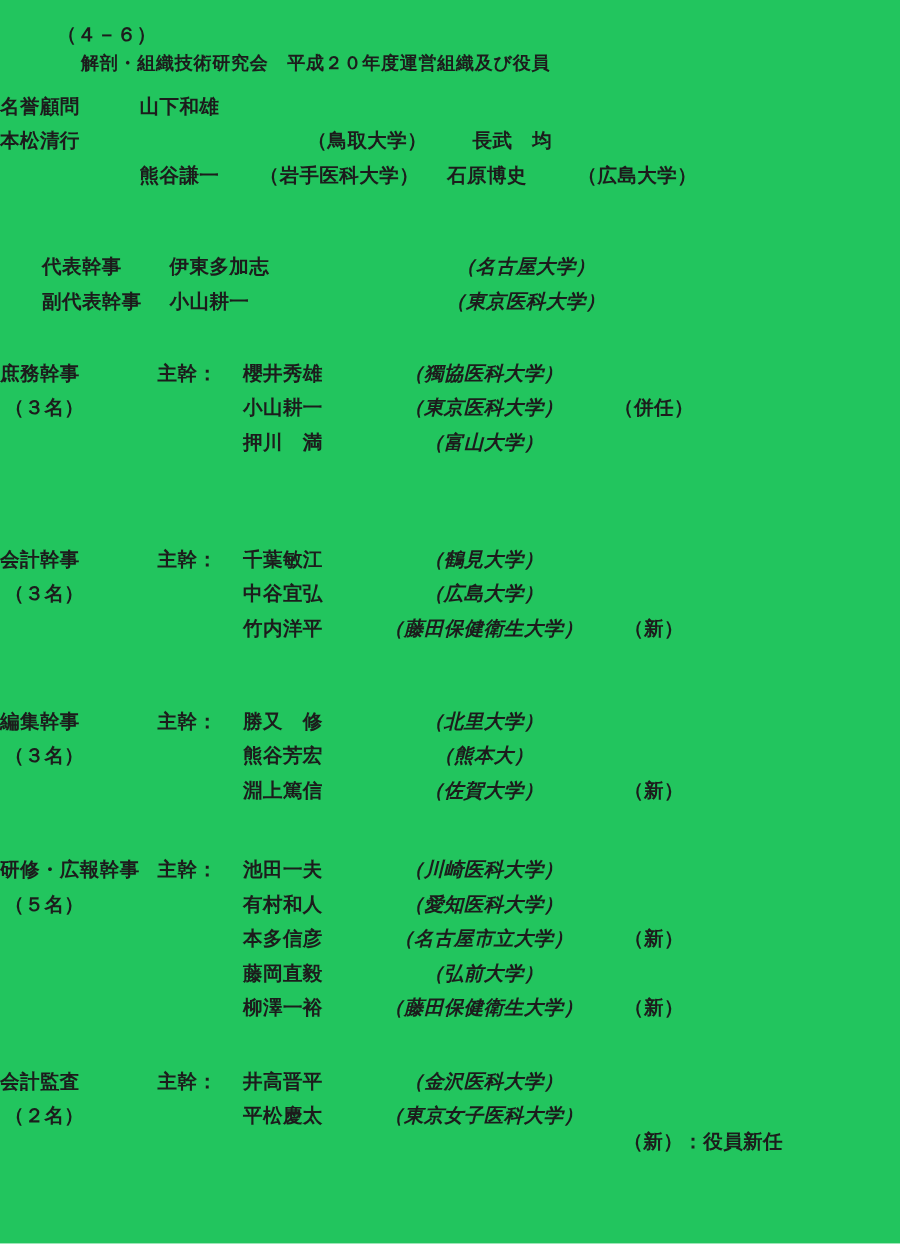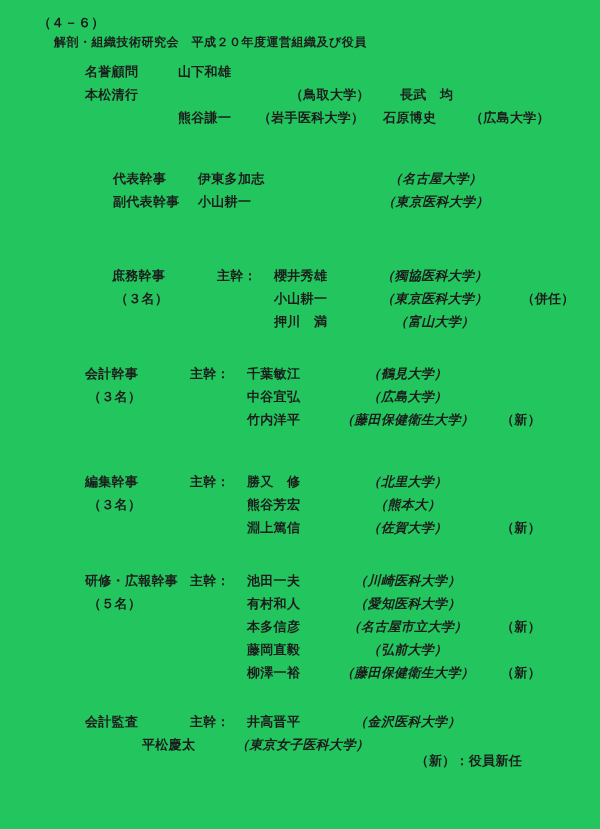--- a/index.html
+++ b/index.html
@@ -33,30 +33,29 @@
     letter-spacing: 0.5px;
     white-space: nowrap;
   }
   .block {
     position: absolute;
     left: 0;
     right: 0;
   }
   .b-honorary { top: 60px; }
   .b-reps     { top: 167px; }
-  .b-shomu    { top: 264px; margin-left: 27px; }
+  .b-shomu    { top: 238px; }
   .b-kaikei   { top: 362px; }
   .b-henshu   { top: 470px; }
   .b-kenshu   { top: 569px; }
   .b-kansa    { top: 710px; }
   .row {
     display: flex;
     height: 23px;
     line-height: 23px;
-    padding-left: 85px;
     white-space: nowrap;
   }
   .cell { display: block; overflow: visible; }
   
   .role   { width: 105px; }
   .count  { width: 105px; padding-left: 3px; box-sizing: border-box; }
   .shukan { width: 57px; }
   .name   { width: 78px; }
   .univ   { width: 165px; text-align: center; font-style: italic; }
   .note   { width: 62px; text-align: center; }
@@ -232,20 +231,21 @@
 
   <div class="block b-kansa">
     <div class="row">
       <span class="cell role">会計監査</span>
       <span class="cell shukan">主幹：</span>
       <span class="cell name">井高晋平</span>
       <span class="cell univ">（金沢医科大学）</span>
       <span class="cell note"></span>
     </div>
     <div class="row">
+      <span class="cell count">（２名）</span>
       <span class="cell shukan"></span>
       <span class="cell name">平松慶太</span>
       <span class="cell univ">（東京女子医科大学）</span>
       <span class="cell note"></span>
     </div>
   </div>
 
   <div class="footer-note">（新）：役員新任</div>
 
 </div>

